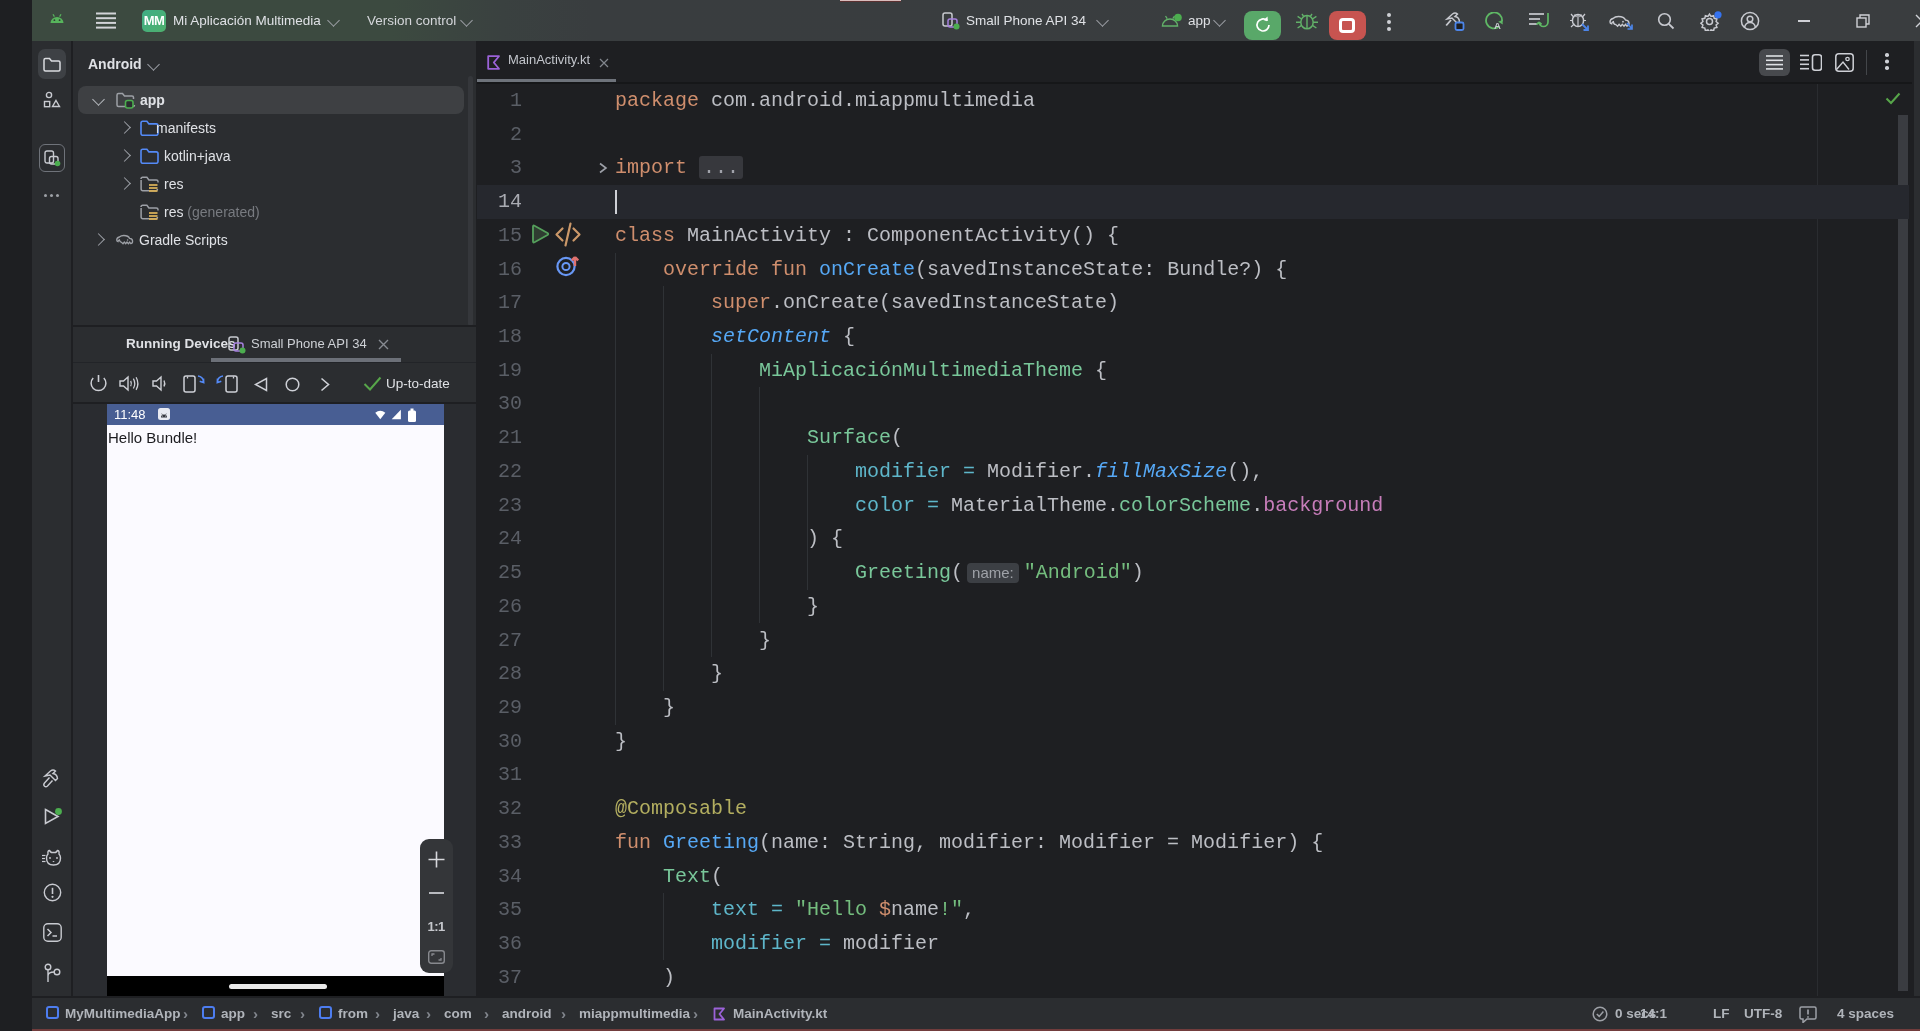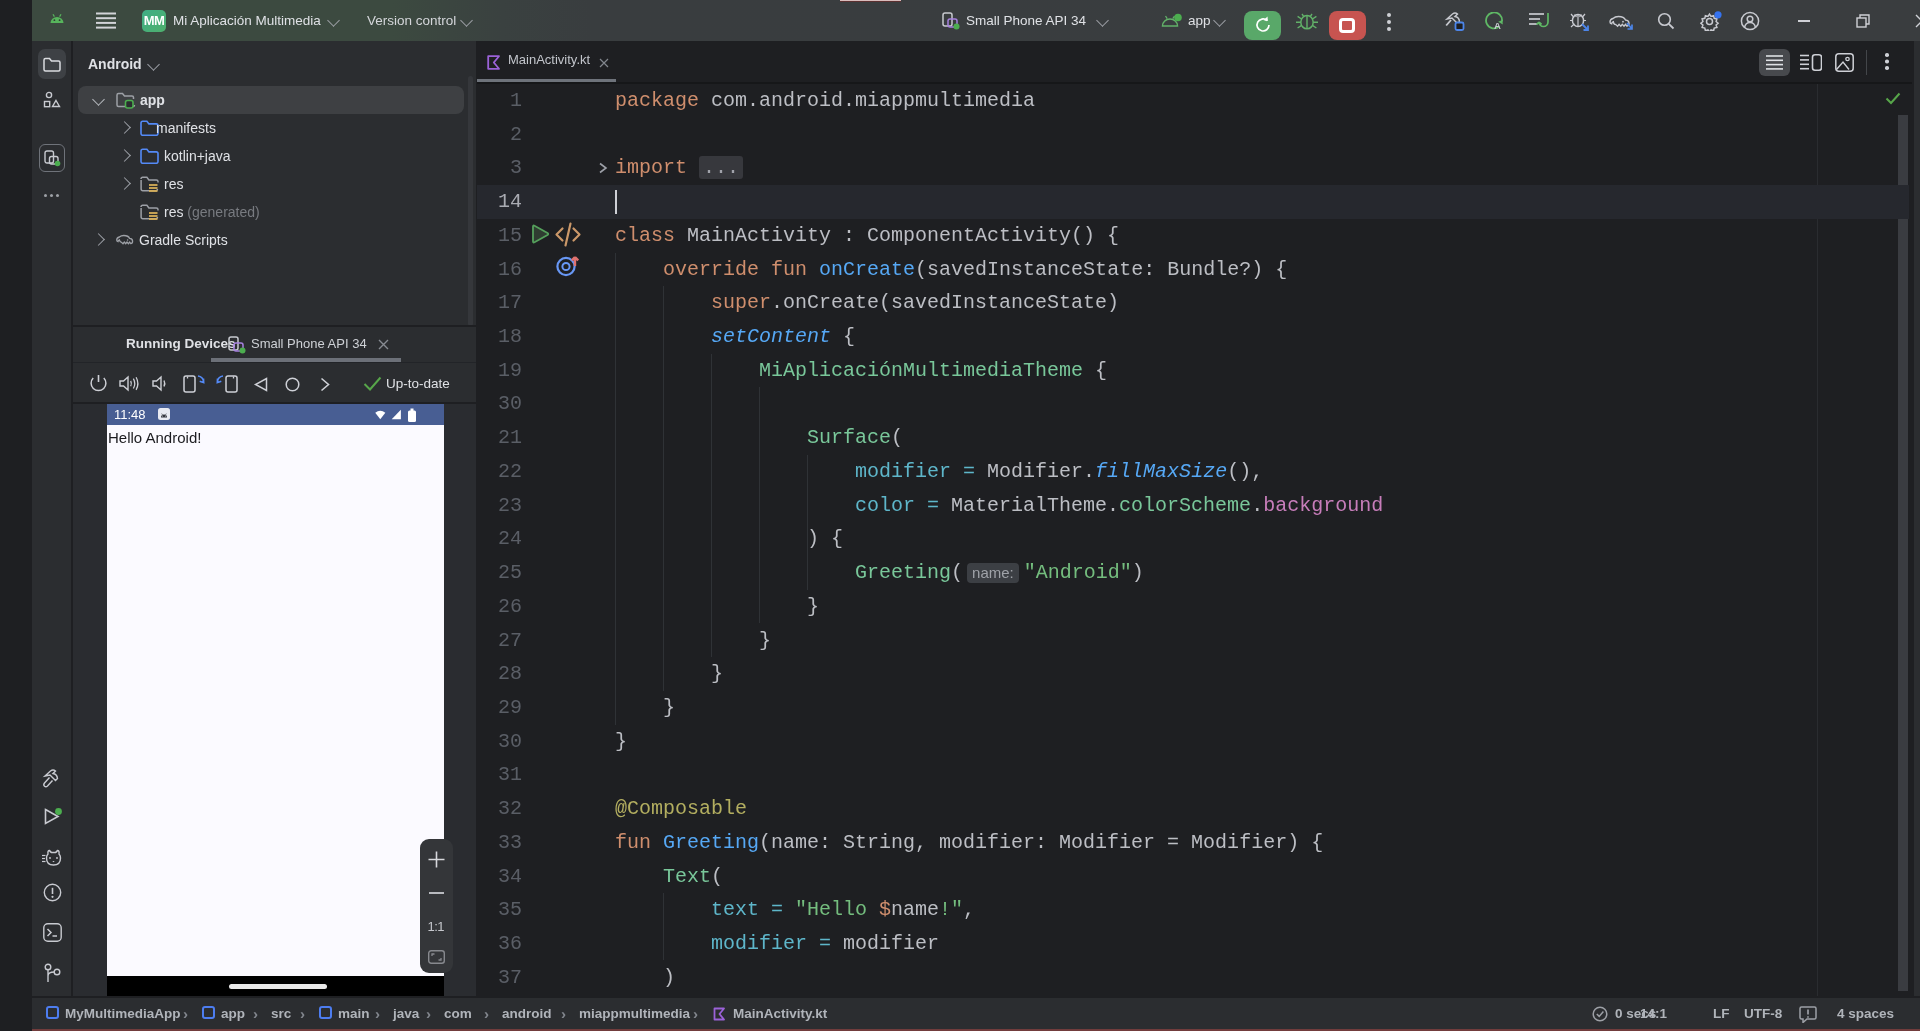--- a/index.html
+++ b/index.html
@@ -348,32 +348,32 @@
         </svg>
         <svg class="abs" style="left:284px;top:5px;" width="12" height="12" viewBox="0 0 14 13">
           <path d="M11.5 0.5 V11.5 H0.8 Z" fill="#fff"></path>
         </svg>
         <svg class="abs" style="left:299px;top:4px;" width="10" height="14" viewBox="0 0 8 14">
           <rect x="1" y="2.5" width="8" height="11.5" rx="1.5" fill="#fff"></rect>
           <rect x="3.5" y="0.5" width="3" height="2.5" fill="#fff"></rect>
         </svg>
       </div>
       <div class="abs" style="left:34px;top:21px;width:337px;height:551px;background:#fbfaff;">
-        <div class="abs" style="left:1px;top:4px;font-size:15px;color:#1b1b1f;">Hello Android!</div>
+        <div class="abs" style="left:1px;top:4px;font-size:15px;color:#1b1b1f;">Hello Bundle!</div>
       </div>
       <div class="abs" style="left:34px;top:572px;width:337px;height:21px;background:#000;">
         <div class="abs" style="left:122px;top:8px;width:98px;height:4.5px;border-radius:3px;background:#e9e9e9;"></div>
       </div>
 
       <div class="abs" style="left:347px;top:435px;width:33px;height:134px;border-radius:9px;background:#343639;">
         <svg class="abs" style="left:8px;top:12px;" width="17" height="17" viewBox="0 0 17 17">
             <path d="M8.5 0.5 V16.5 M0.5 8.5 H16.5" stroke="#d6d8dc" stroke-width="1.6"></path>
           </svg>
         <div class="abs" style="left:9px;top:53px;width:15px;height:1.6px;background:#b8babf;"></div>
-        <div class="abs" style="left:7.5px;top:80px;font-size:13px;font-weight:normal;color:#c6c8cd;letter-spacing:-0.5px;">1:1</div>
+        <div class="abs" style="left:7.5px;top:80px;font-size:13px;font-weight:bold;color:#c6c8cd;letter-spacing:-0.5px;">1:1</div>
         <svg class="abs" style="left:8px;top:111px;" width="17" height="14" viewBox="0 0 17 14">
             <rect x="0.7" y="0.7" width="15.6" height="12.6" rx="2.5" fill="none" stroke="#87898e" stroke-width="1.4"></rect>
             <path d="M4 6 V4 H6.5 M13 8 V10 H10.5" fill="none" stroke="#87898e" stroke-width="1.3"></path>
           </svg>
       </div>
     </div>
   </div>
   <div class="abs" id="editor">
 
     <svg class="abs" style="left:9px;top:13px;" width="16" height="17" viewBox="0 0 16 17">
@@ -517,21 +517,21 @@
   <div class="abs" id="statusbar">
     <div class="abs" style="left:14px;top:8px;width:13px;height:13px;border:2px solid #4d7df0;border-radius:3px;"></div>
     <div class="item" style="left:33px;">MyMultimediaApp</div>
     <div class="item bc-chev" style="left:151px;">›</div>
     <div class="abs" style="left:170px;top:8px;width:13px;height:13px;border:2px solid #4d7df0;border-radius:3px;"></div>
     <div class="item" style="left:189px;">app</div>
     <div class="item bc-chev" style="left:221px;">›</div>
     <div class="item" style="left:239px;">src</div>
     <div class="item bc-chev" style="left:268px;">›</div>
     <div class="abs" style="left:287px;top:8px;width:13px;height:13px;border:2px solid #4d7df0;border-radius:3px;"></div>
-    <div class="item" style="left:306px;">main</div>
+    <div class="item" style="left:306px;">from</div>
     <div class="item bc-chev" style="left:343px;">›</div>
     <div class="item" style="left:361px;">java</div>
     <div class="item bc-chev" style="left:394px;">›</div>
     <div class="item" style="left:412px;">com</div>
     <div class="item bc-chev" style="left:452px;">›</div>
     <div class="item" style="left:470px;">android</div>
     <div class="item bc-chev" style="left:529px;">›</div>
     <div class="item" style="left:547px;">miappmultimedia</div>
     <div class="item bc-chev" style="left:661px;">›</div>
     <svg class="abs" style="left:681px;top:9px;" width="13" height="14" viewBox="0 0 13 14">

